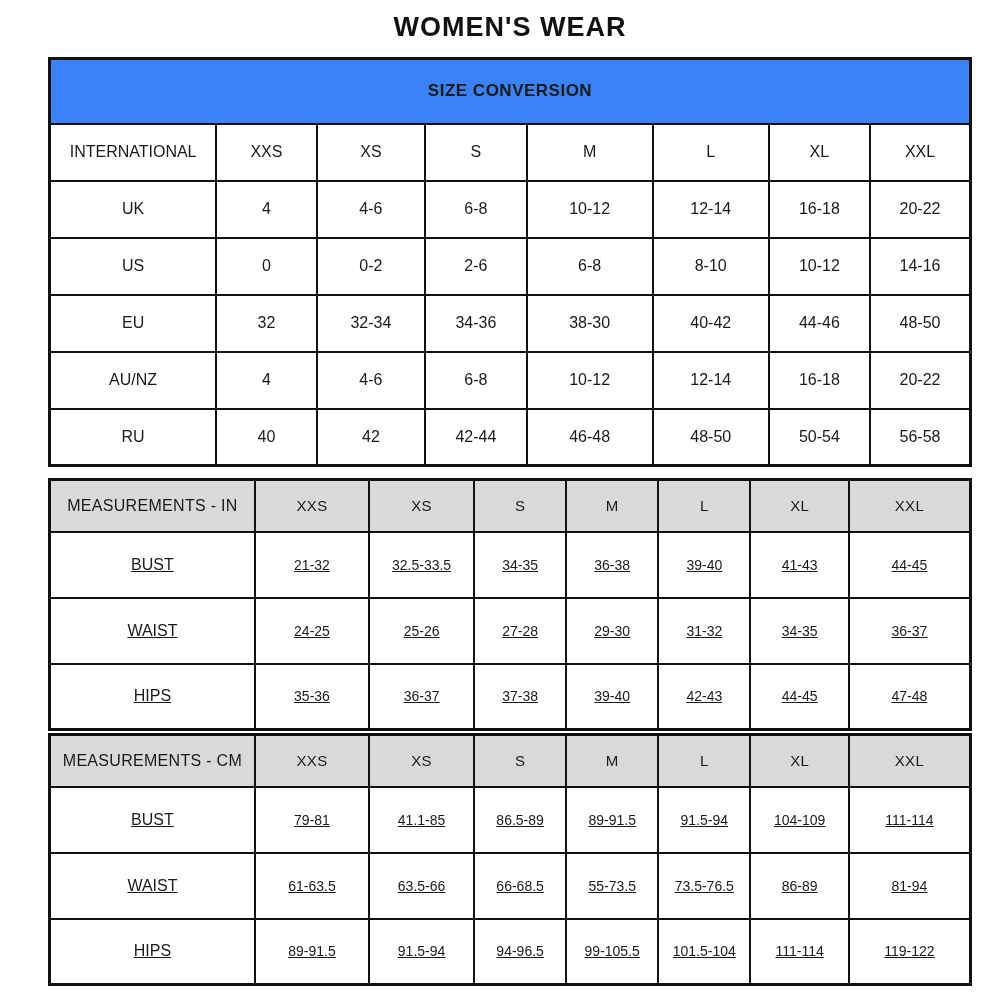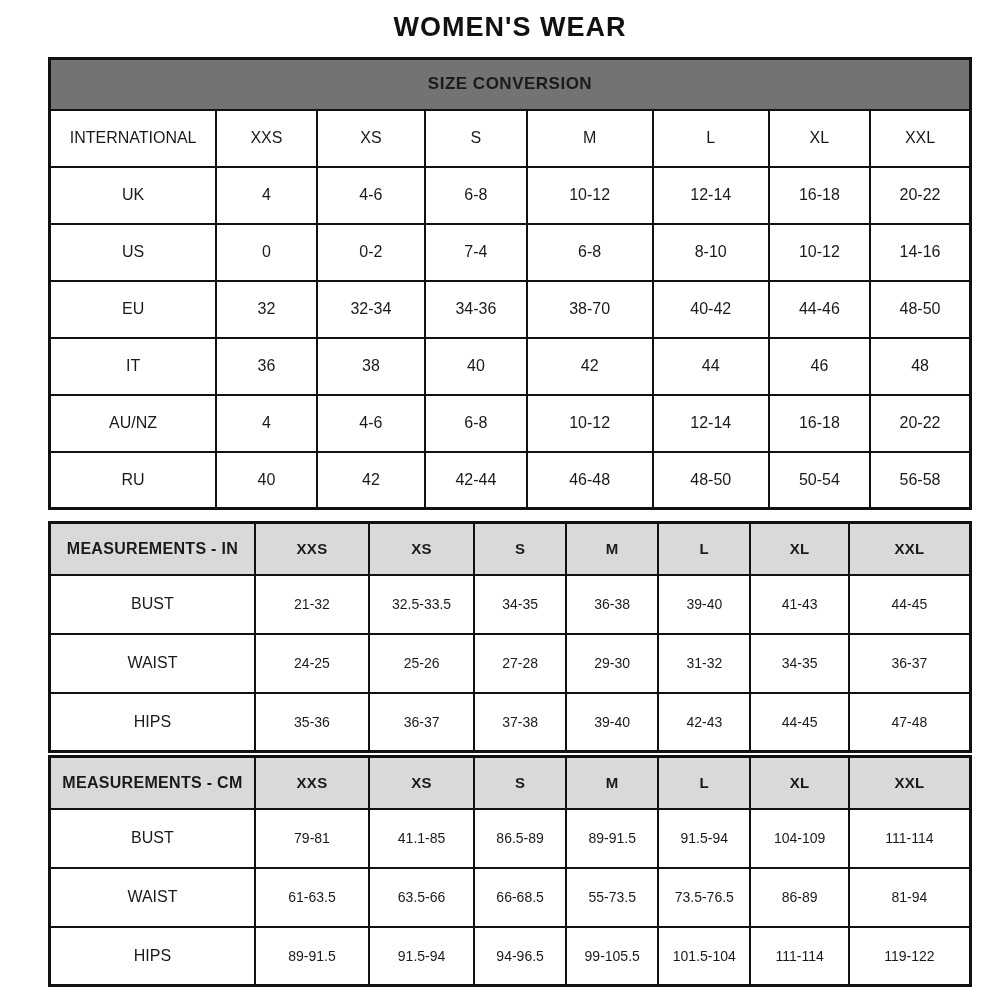--- a/index.html
+++ b/index.html
@@ -26,39 +26,39 @@
   }
   td, th {
     border: 2px solid #111;
     text-align: center;
     vertical-align: middle;
     overflow: hidden;
     white-space: nowrap;
   }
   
   .tbl-conv .tbl-title-cell {
-    background: #737373;
-    height: 51px;
+    background: #3b82f6;
+    height: 65px;
     font-size: 17px;
     font-weight: bold;
     letter-spacing: 0.5px;
   }
   .tbl-conv td { height: 57px; font-size: 16px; font-weight: normal; }
   .tbl-conv .intl-row td { font-size: 16px; }
   
   .tbl-meas { margin-top: 11px; }
   .tbl-meas th {
     background: #d9d9d9;
     height: 52px;
     font-size: 15px;
-    font-weight: bold;
+    font-weight: normal;
     letter-spacing: 0.3px;
   }
   .tbl-meas th.meas-title { font-size: 16px; }
-  .tbl-meas td { height: 59px; font-size: 14px; }
+  .tbl-meas td { height: 66px; font-size: 14px; text-decoration: underline; }
   .tbl-meas td.row-label { font-size: 16px; }
 </style>
 </head>
 <body>
 
 <div class="page">
 
   <div class="page-title">WOMEN'S WEAR</div>
 
   <table class="tbl-conv">
@@ -93,45 +93,35 @@
       <td>6-8</td>
       <td>10-12</td>
       <td>12-14</td>
       <td>16-18</td>
       <td>20-22</td>
     </tr>
     <tr>
       <td>US</td>
       <td>0</td>
       <td>0-2</td>
-      <td>7-4</td>
+      <td>2-6</td>
       <td>6-8</td>
       <td>8-10</td>
       <td>10-12</td>
       <td>14-16</td>
     </tr>
     <tr>
       <td>EU</td>
       <td>32</td>
       <td>32-34</td>
       <td>34-36</td>
-      <td>38-70</td>
+      <td>38-30</td>
       <td>40-42</td>
       <td>44-46</td>
       <td>48-50</td>
-    </tr>
-    <tr>
-      <td>IT</td>
-      <td>36</td>
-      <td>38</td>
-      <td>40</td>
-      <td>42</td>
-      <td>44</td>
-      <td>46</td>
-      <td>48</td>
     </tr>
     <tr>
       <td>AU/NZ</td>
       <td>4</td>
       <td>4-6</td>
       <td>6-8</td>
       <td>10-12</td>
       <td>12-14</td>
       <td>16-18</td>
       <td>20-22</td>

